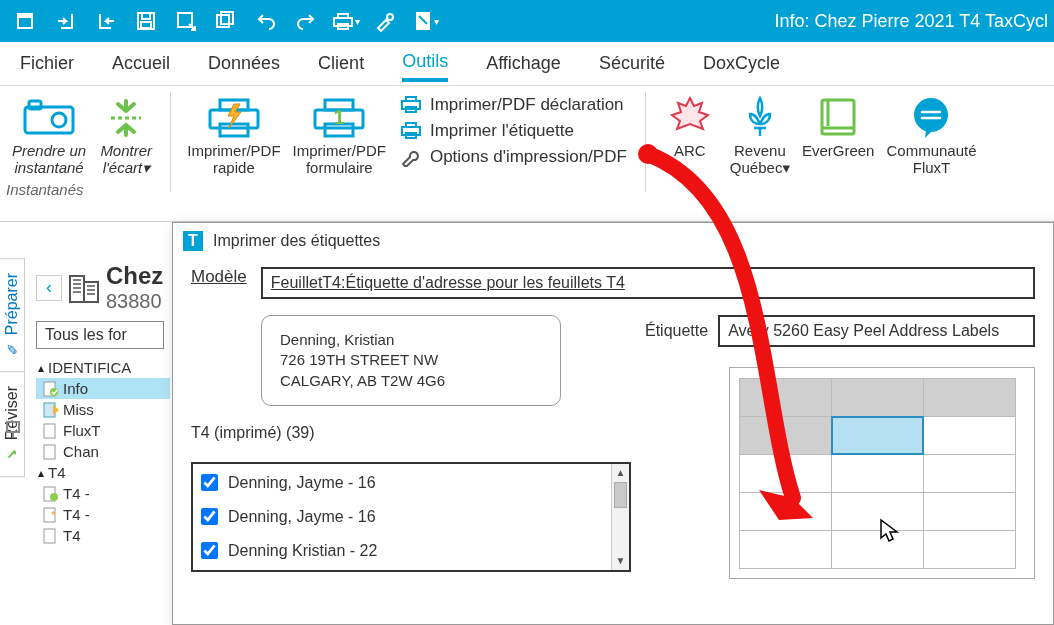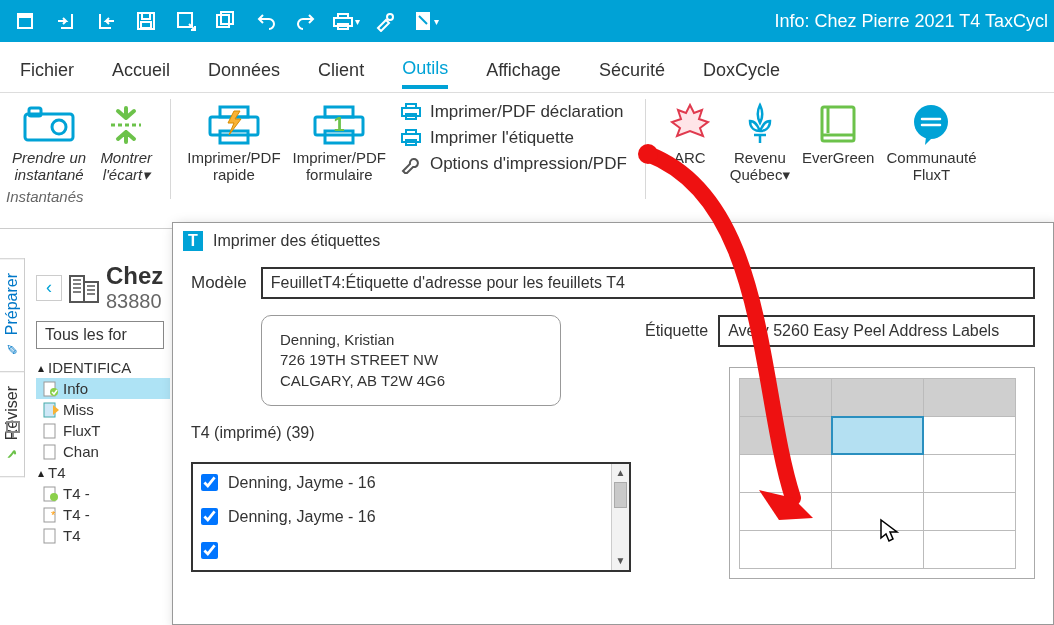--- a/index.html
+++ b/index.html
@@ -4,21 +4,21 @@
 <style>
   * { box-sizing: border-box; margin: 0; padding: 0; }
   body { width: 1054px; height: 625px; font-family: "Segoe UI", Arial, sans-serif; font-size: 14px; color: #333; overflow: hidden; background:#fff; }
 
   
   .qat { height: 42px; background:#00a2d6; display:flex; align-items:center; padding:0 6px; }
   .qat .qicon { width:28px; height:28px; margin:0 6px; display:flex; align-items:center; justify-content:center; color:#fff; }
   .qat-title { margin-left:auto; color:#fff; font-size:18px; white-space:nowrap; }
 
   
-  .menubar { height:44px; border-bottom:1px solid #ddd; display:flex; align-items:center; padding:0 6px 0 20px;margin-top:7px; }
+  .menubar { height:44px; border-bottom:1px solid #ddd; display:flex; align-items:center; padding:0 6px 0 20px; }
   .menubar .tab { font-size:18px; color:#333; margin-right:38px; padding:6px 0; cursor:pointer; white-space:nowrap; }
   .menubar .tab.active { color:#00a2d6; border-bottom:4px solid #00a2d6; }
 
   
   .ribbon { display:flex; align-items:flex-start; padding:6px 6px 6px 6px; border-bottom:1px solid #ccc; height:136px; }
   .rgroup { display:flex; flex-direction:column; align-items:flex-start;font-style:italic; }
   .sepv { width:1px; height:100px; background:#d8d8d8; margin:0 10px; }
   .rbtn { display:flex; flex-direction:column; align-items:center; text-align:center; font-size:15px; color:#333; padding:2px 6px; cursor:pointer; }
   .rbtn .bigicon { width:56px; height:46px; display:flex; align-items:center; justify-content:center; margin-bottom:2px; }
   .rbtn span { line-height:1.15; }
@@ -44,21 +44,21 @@
   .tree .tnode.l2 { padding-left:6px; }
   .tree .tnode.sel { background:#aee3f5; }
   .caret { font-size:12px; margin-right:4px; color:#222;}
   .docicon { width:18px; height:16px; margin-right:3px; display:inline-flex; }
 
   
   .dialog { position:absolute; left:172px; top:222px; width:882px; height:403px; background:#fff; border:1px solid #999; box-shadow:4px 4px 12px rgba(0,0,0,0.25); }
   .dlg-title { display:flex; align-items:center; padding:8px 10px; font-size:16px; }
   .dlg-title .dicon { width:20px; height:20px; background:#00a2d6; margin-right:10px; display:flex; align-items:center; justify-content:center; color:#fff; font-weight:bold; }
   .dlg-body { padding:8px 18px; }
-  .modele-row { display:flex; align-items:center; margin-bottom:16px; }
+  .modele-row { display:flex; align-items:flex-start; margin-bottom:16px;text-decoration:underline; }
   .modele-row label { font-size:17px; margin-right:14px; }
   .modele-row .modele-box { flex:1; border:2px solid #333; padding:5px 8px; font-size:16px; background:#fff; white-space:nowrap; overflow:hidden; }
   .dlg-cols { display:flex; gap:14px; }
   .col-left { width:440px; }
   .col-right { flex:1; }
   .addr-box { border:1px solid #999; border-radius:10px; padding:14px 18px; width:300px; margin-left:70px; font-size:15px; line-height:1.35; }
   .list-hdr { font-size:16px; margin-top:18px; margin-bottom:20px; }
   .list-box { border:2px solid #333; height:110px; position:relative; }
   .list-inner { position:absolute; inset:2px 18px 2px 2px; overflow:hidden; }
   .list-item { display:flex; align-items:center; padding:8px 6px; font-size:16px; }
@@ -420,20 +420,21 @@
             <div class="list-item">
                 <input type="checkbox" checked="" style="">
                 <span>Denning, Jayme - 16</span>
               </div>
             <div class="list-item">
                 <input type="checkbox" checked="" style="">
                 <span>Denning, Jayme - 16</span>
               </div>
             <div class="list-item">
                 <input type="checkbox" checked="" style="">
+                <span>Denning  Kristian - 22</span>
               </div>
           </div>
           <div class="scroll-trough">
             <div class="scroll-up">▲</div>
             <div class="scroll-thumb"></div>
             <div class="scroll-dn" style="position:absolute;bottom:0;left:0;right:0">▼</div>
           </div>
         </div>
       </div>
       <div class="col-right">

